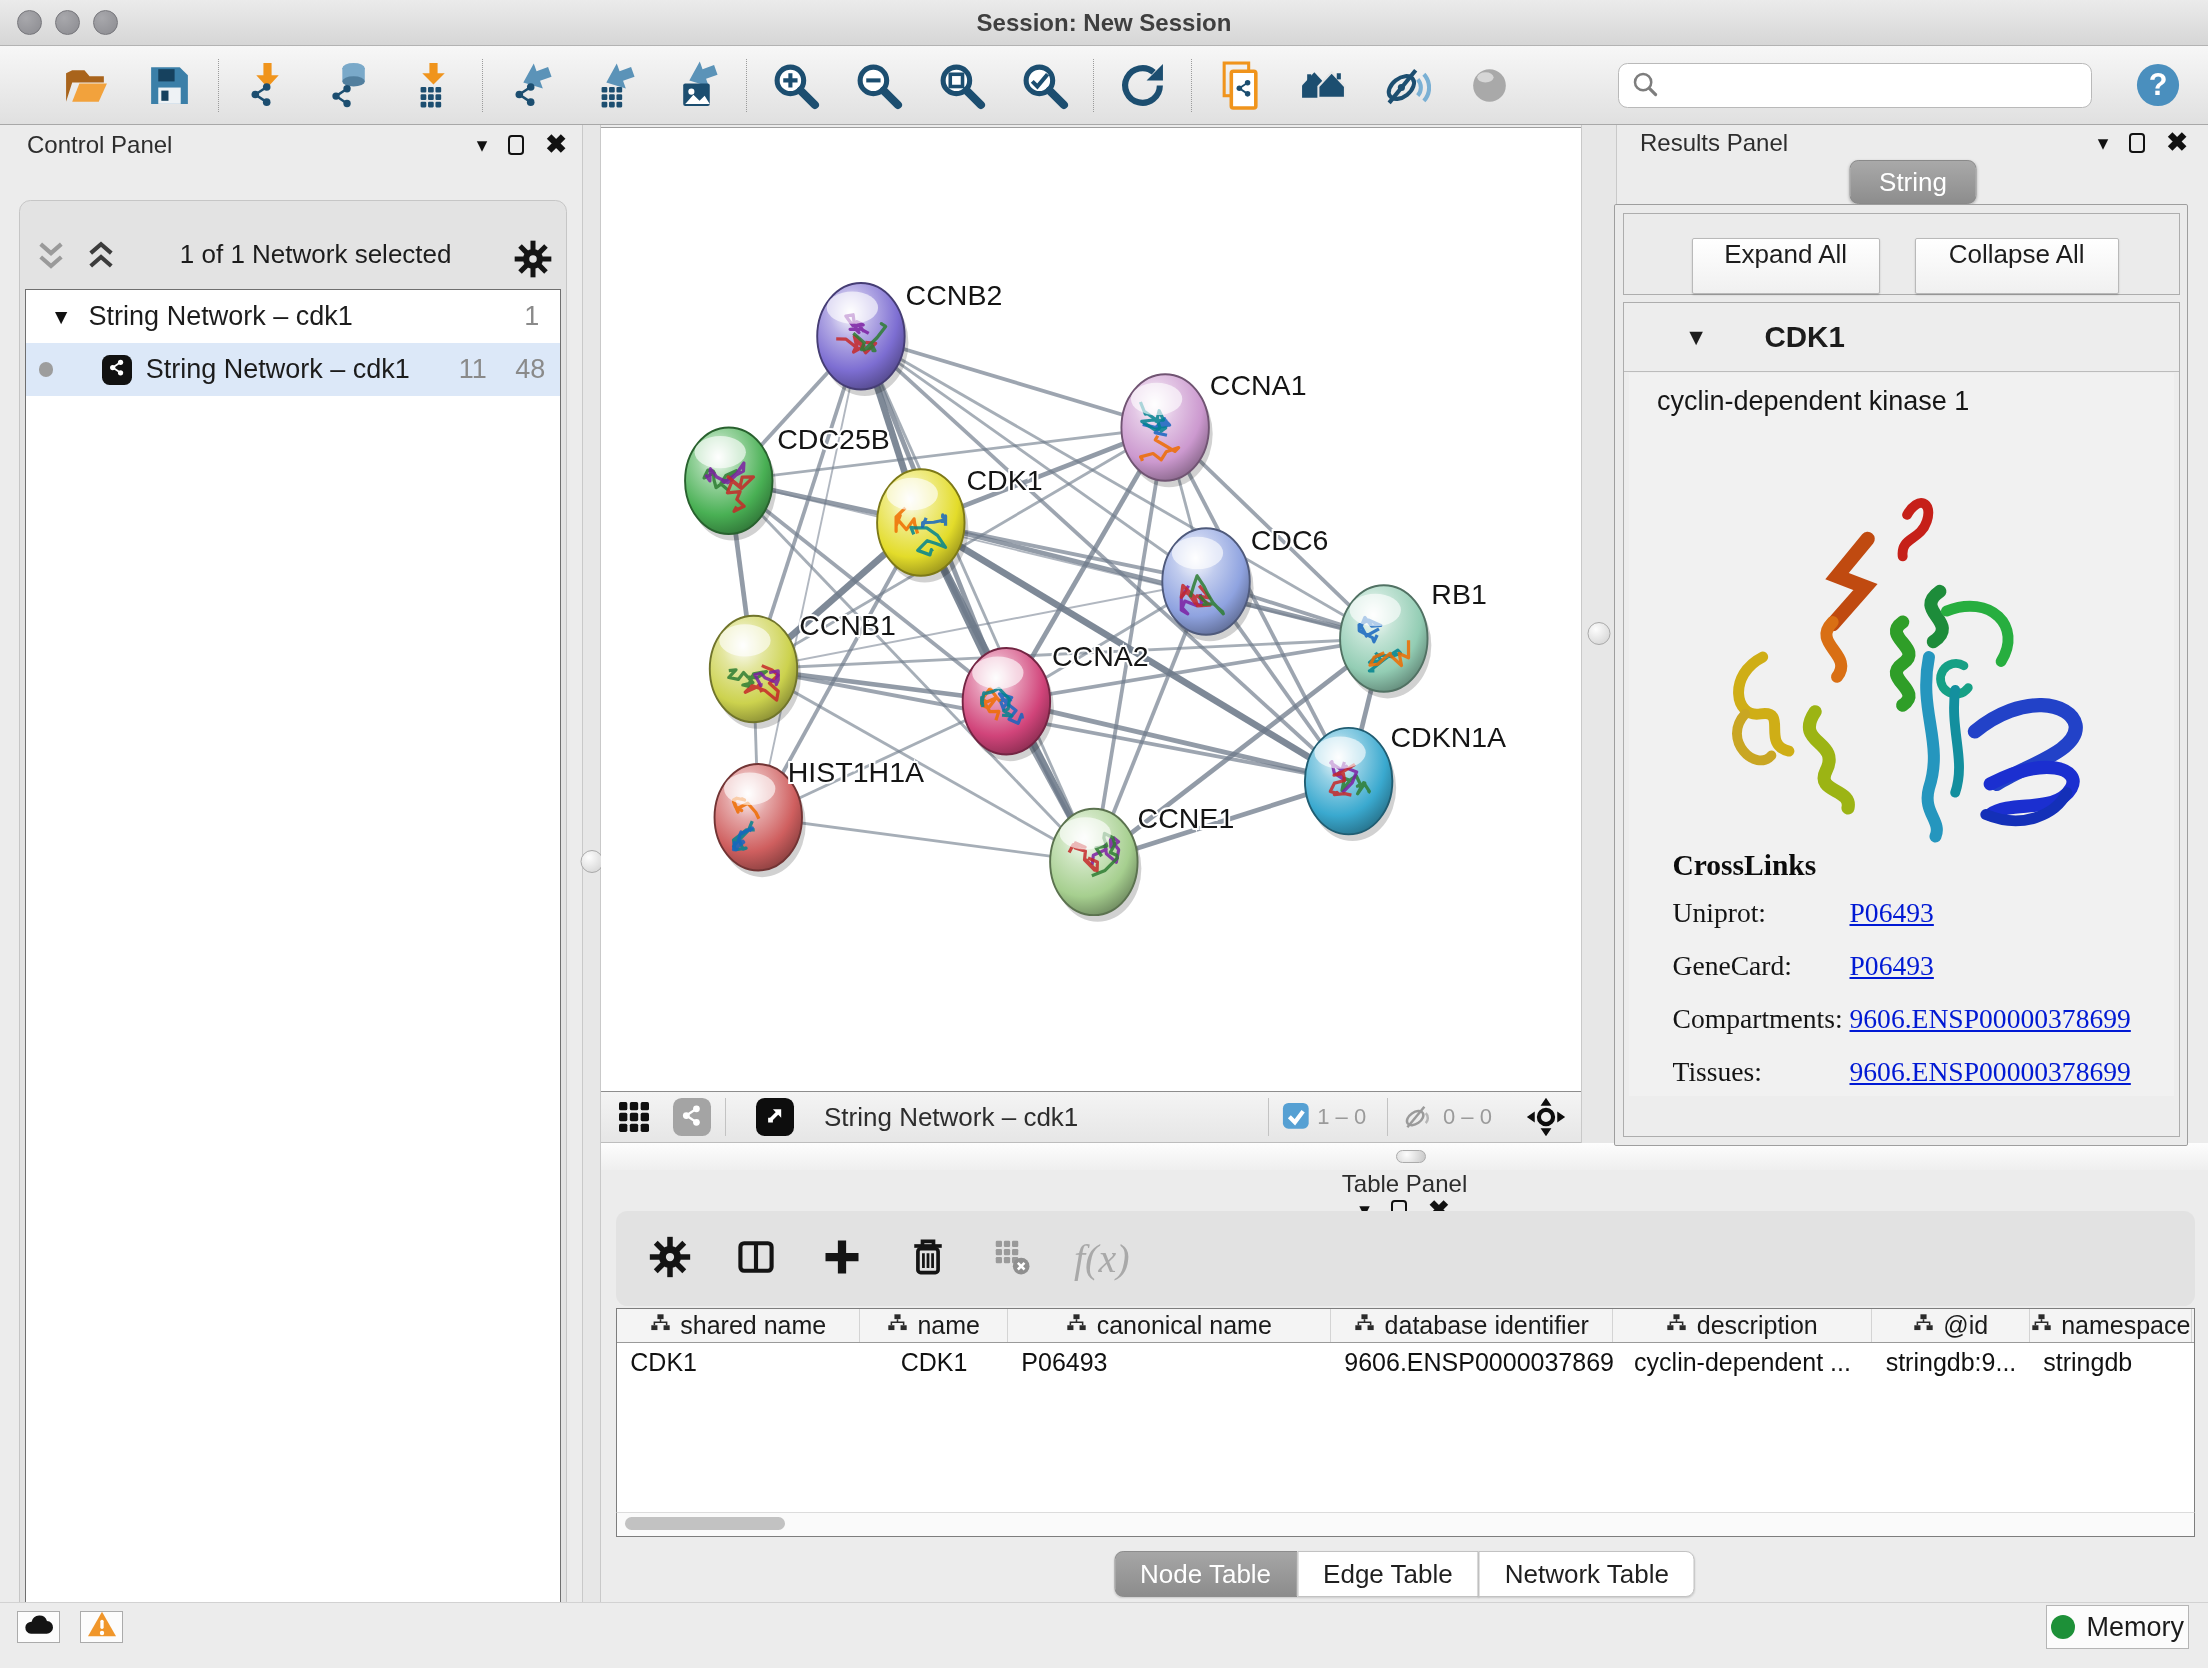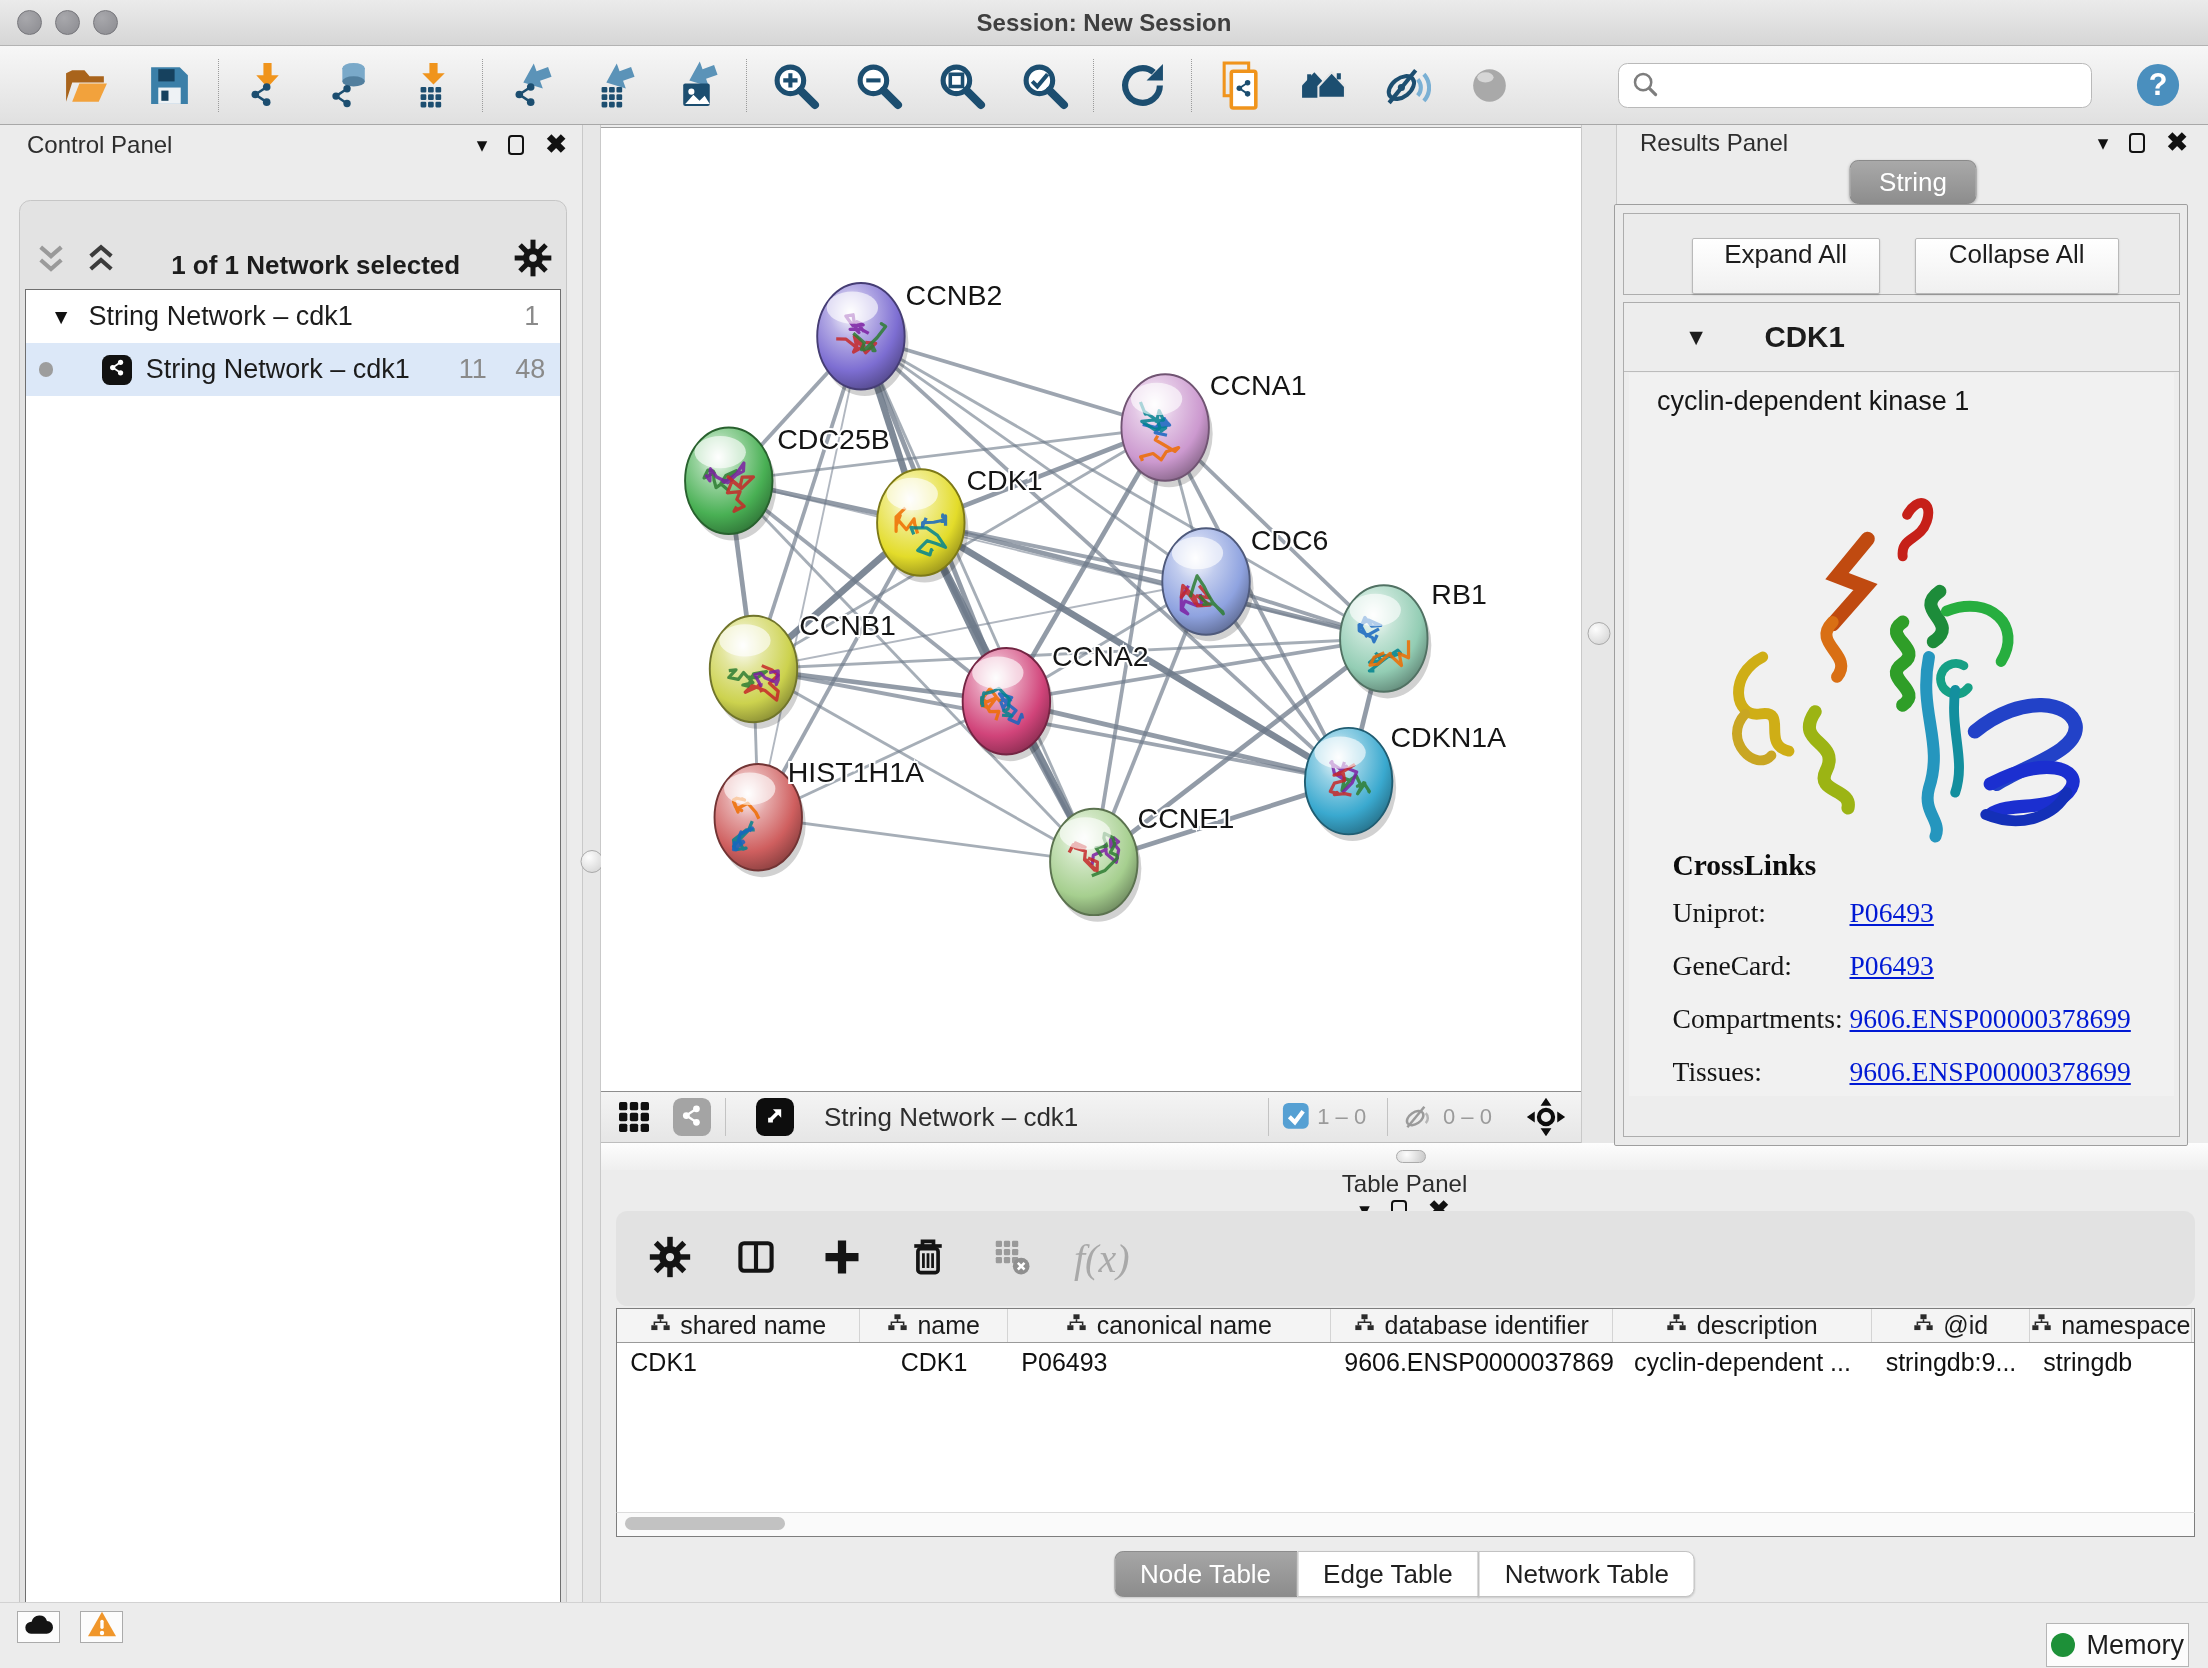--- a/index.html
+++ b/index.html
@@ -39,21 +39,21 @@
   .seg-tab.active { background:linear-gradient(#a6a6a6,#8c8c8c); color:#fff; border-color:#8c8c8c; }
   .seg-first { border-radius:8.6px 0 0 8.6px; }
   .seg-last { border-radius:0 8.6px 8.6px 0; }
 
   
   #control-panel { position:absolute; left:0; top:125px; width:582px; height:1477px; }
   #cp-header { position:absolute; left:27px; top:5.7px; right:15px; display:flex; align-items:center; }
   #cp-tabs { position:absolute; left:68px; top:46px; display:flex; }
   #cp-box { position:absolute; left:19px; top:75px; width:548px; height:1511px; background:#e3e3e3;
     border:1px solid #c6c6c6; border-radius:11.4px; }
-  #cp-actionrow { position:absolute; left:13.3px; right:13.3px; top:38px; height:42px; display:flex; align-items:flex-end;font-weight:bold; }
+  #cp-actionrow { position:absolute; left:13.3px; right:13.3px; top:38px; height:42px; display:flex; align-items:flex-start; }
   #cp-status { flex:1; text-align:center; font-size:26px; color:#1c1c1c; }
   #cp-tree { position:absolute; left:4.8px; right:4.8px; top:88px; bottom:4.8px; background:#fff; border:1.9px solid #6f6f6f; }
   .tree-row { height:53px; display:flex; align-items:center; font-size:27px; }
   .tree-row .count { color:#8a8a8a; }
   .tree-row.selected { background:#dce8f8; }
   .tree-caret { margin-left:25px; font-size:21px; color:#111; }
   .tree-dot { width:14.3px; height:14.3px; border-radius:50%; background:#9d9d9d; margin-left:13.3px; }
   .share-badge { width:30px; height:30px; border-radius:7.6px; background:#111; display:flex;
     align-items:center; justify-content:center; }
 
@@ -124,21 +124,21 @@
   #tp-scroll { position:absolute; left:15px; right:13.3px; top:342px; height:25px; background:#fafafa;
     border:1.9px solid #7d7d7d; border-top:1px solid #dcdcdc; }
   #tp-scroll .thumb { position:absolute; left:7.6px; top:3.8px; width:160px; height:13.3px; border-radius:7.6px; background:#c2c2c2; }
   #tp-tabs { position:absolute; left:50%; transform:translateX(-50%); top:381px; display:flex; }
 
   
   #status-bar { position:absolute; left:0; top:1602px; width:2208px; height:67px; background:#ececec;
     border-top:1px solid #d2d2d2; }
   .sb-btn { position:absolute; top:7.6px; width:43px; height:32px; background:#fcfcfc; border:1.9px solid #ababab;
     display:flex; align-items:center; justify-content:center; cursor:pointer; }
-  #memory-btn { position:absolute; right:19px; top:20px; width:143px; height:44px; background:#fcfcfc;
+  #memory-btn { position:absolute; right:19px; top:2px; width:143px; height:44px; background:#fcfcfc;
     border:1.9px solid #b5b5b5; display:flex; align-items:center; justify-content:center; gap:11.4px;
     font-size:27px; cursor:pointer; }
   #memory-dot { width:24px; height:24px; border-radius:50%; background:#1d9038; }
 </style>
 </head>
 <body>
 
 <div id="titlebar">
   <div class="traffic" style="left:17px"></div>
   <div class="traffic" style="left:55px"></div>

